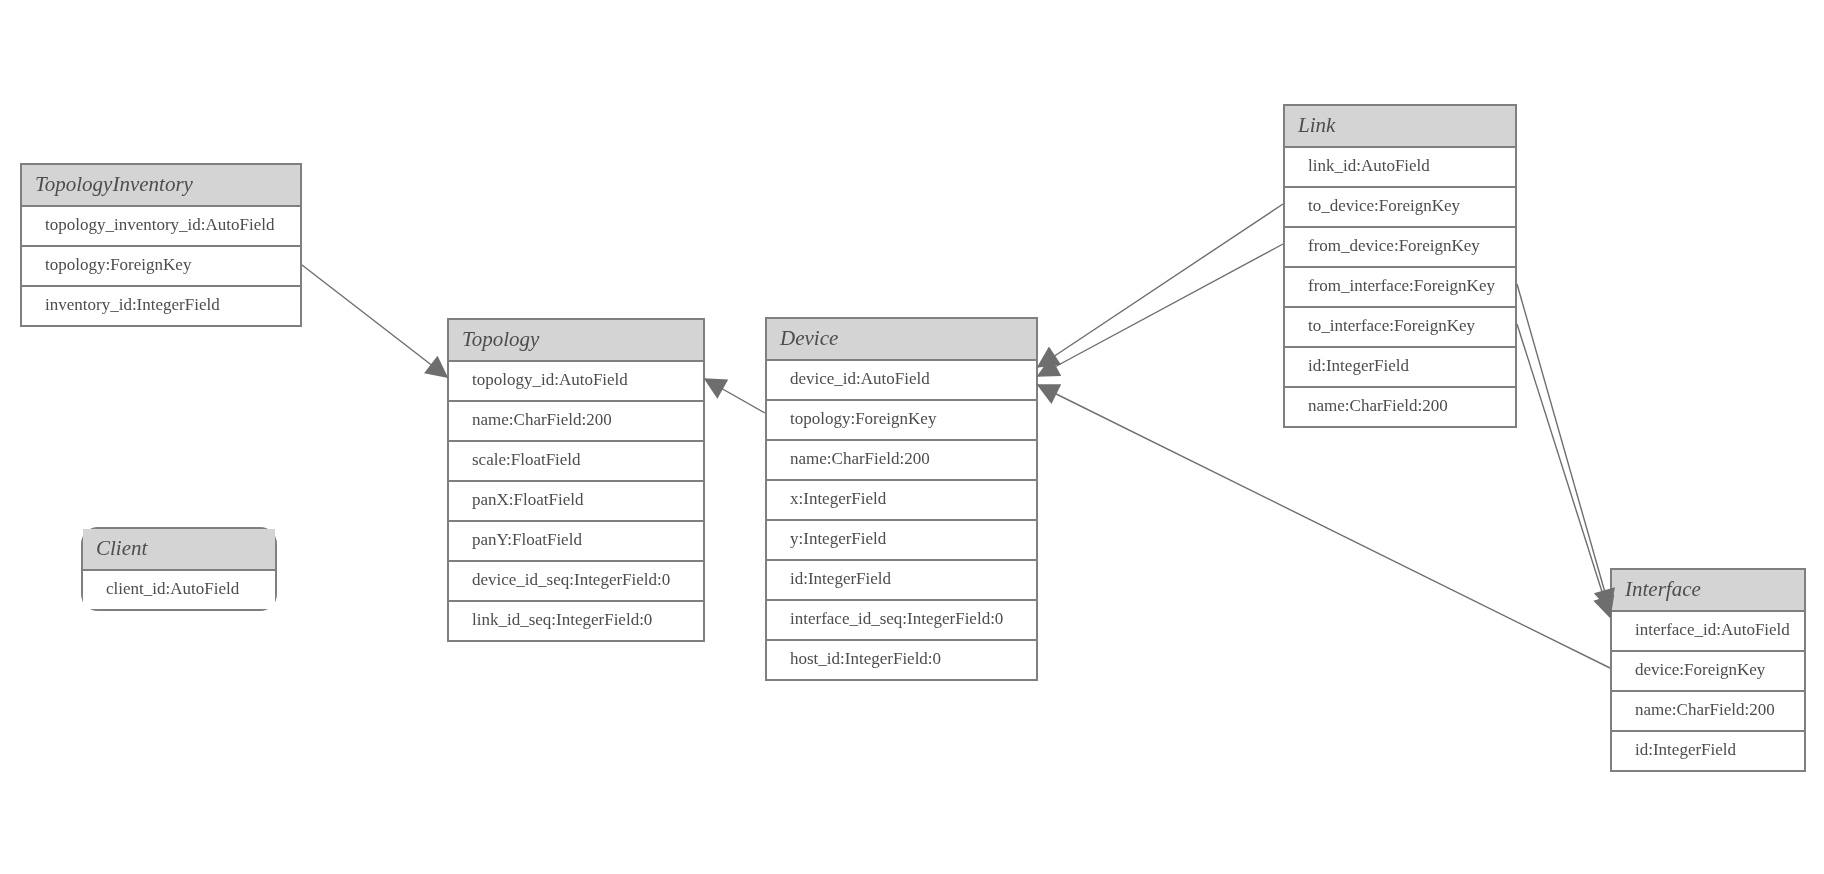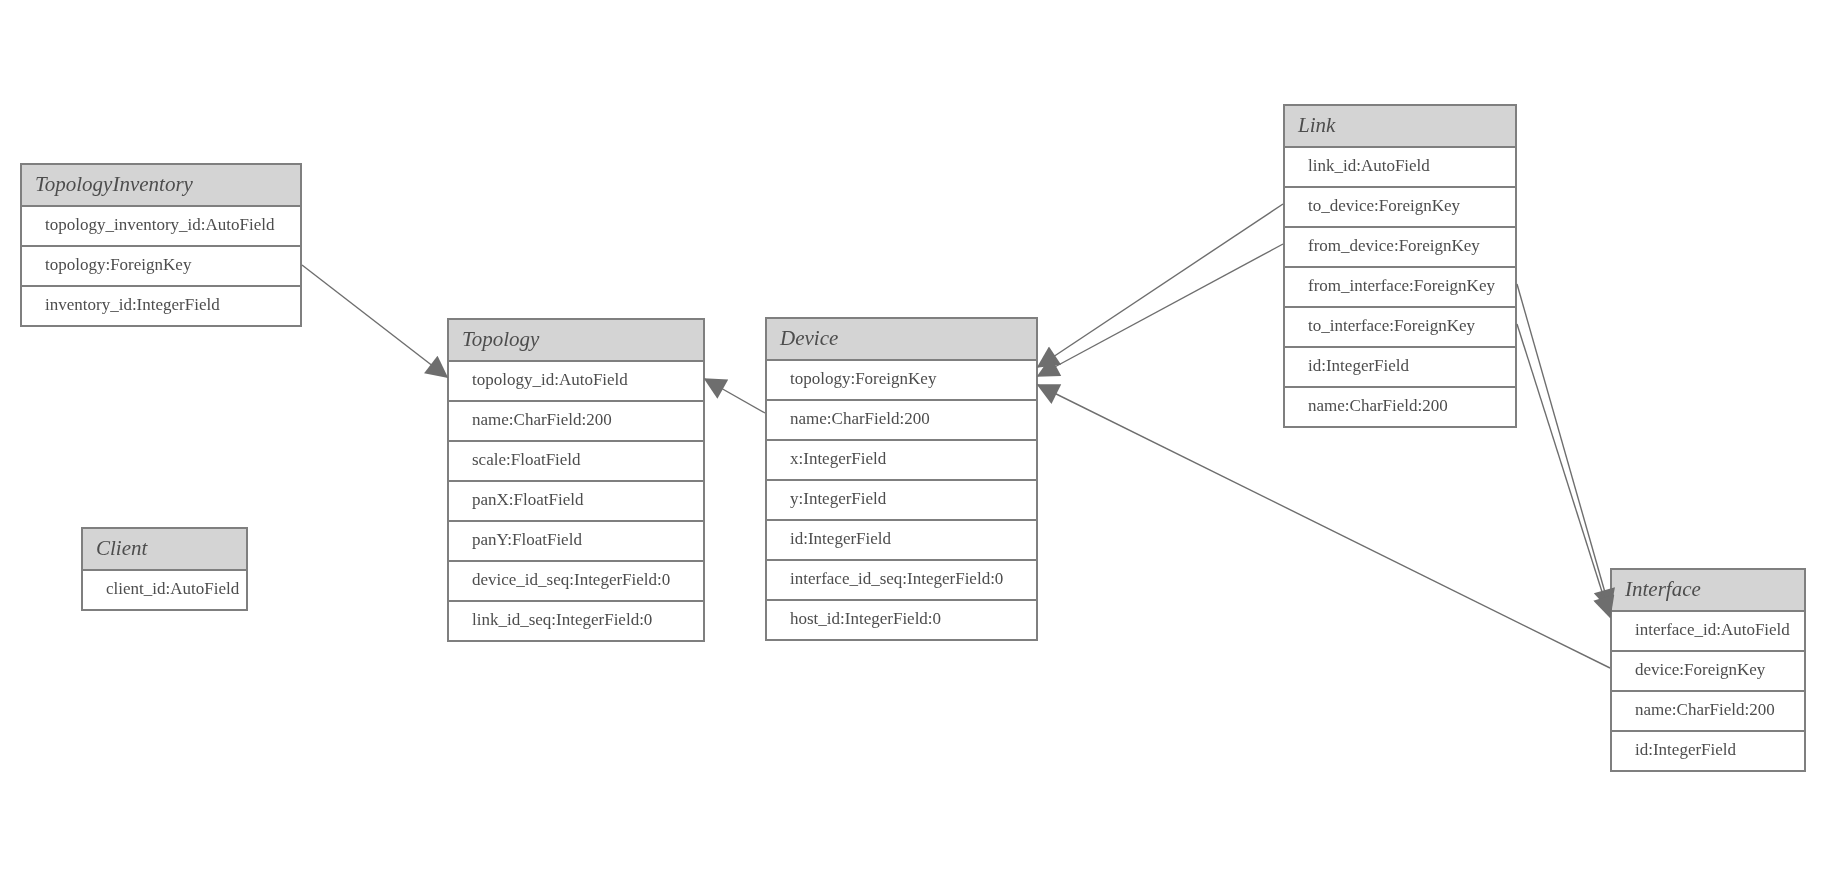--- a/index.html
+++ b/index.html
@@ -88,26 +88,27 @@
       <div class="entity" style="left: 447px; top: 318px; width: 258px;">
     <div class="entity-header">Topology</div>
   <div class="entity-row">topology_id:AutoField</div>
         <div class="entity-row">name:CharField:200</div>
         <div class="entity-row">scale:FloatField</div>
         <div class="entity-row">panX:FloatField</div>
         <div class="entity-row">panY:FloatField</div>
         <div class="entity-row">device_id_seq:IntegerField:0</div>
         <div class="entity-row">link_id_seq:IntegerField:0</div>
       </div>
-      <div class="entity" style="left: 81px; top: 527px; width: 167px;">
+      <div class="entity" style="left: 81px; top: 527px; width: 196px; border-radius: 17px;">
     <div class="entity-header">Client</div>
   <div class="entity-row">client_id:AutoField</div>
       </div>
       <div class="entity" style="left: 765px; top: 317px; width: 273px;">
     <div class="entity-header">Device</div>
+  <div class="entity-row">device_id:AutoField</div>
         <div class="entity-row">topology:ForeignKey</div>
         <div class="entity-row">name:CharField:200</div>
         <div class="entity-row">x:IntegerField</div>
         <div class="entity-row">y:IntegerField</div>
         <div class="entity-row">id:IntegerField</div>
         <div class="entity-row">interface_id_seq:IntegerField:0</div>
         <div class="entity-row">host_id:IntegerField:0</div>
       </div>
       <div class="entity" style="left: 1283px; top: 104px; width: 234px;">
     <div class="entity-header">Link</div>

